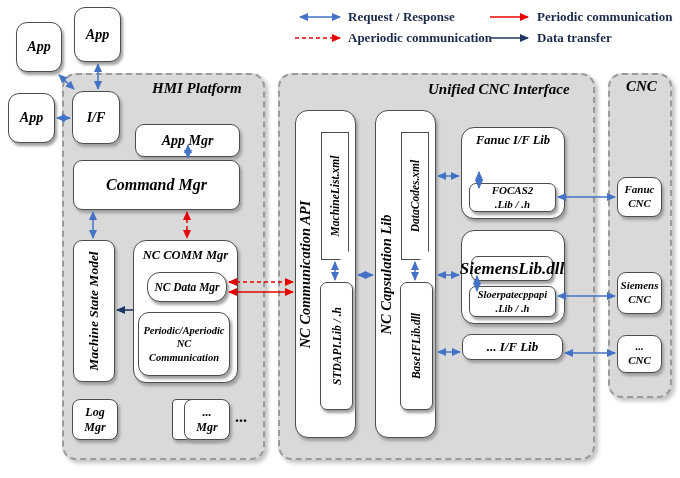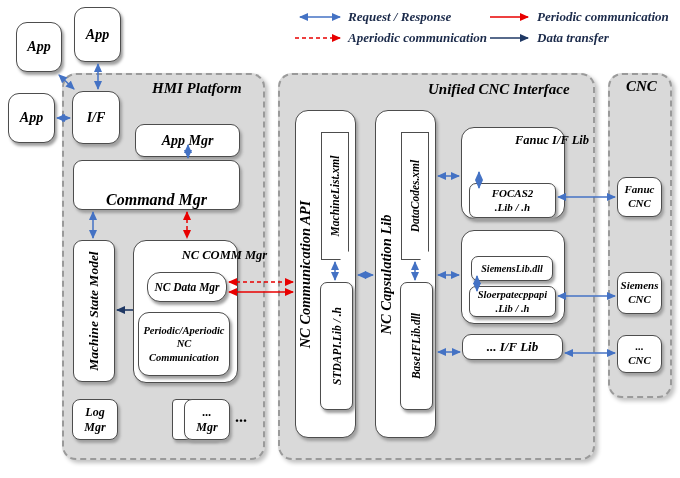--- a/index.html
+++ b/index.html
@@ -17,33 +17,33 @@
   }
   .box {
     position:absolute; background:#fff;
     border:1.6px solid #4d4d4d; border-radius:9px;
     box-shadow:2px 3px 3px #9f9f9f;
     display:flex; align-items:center; justify-content:center;
     font-weight:bold; font-style:italic; color:#000;
     text-align:center; z-index:3;
   }
   .group { z-index:2; border-radius:13px; align-items:flex-start; }
-  .group-title { position:absolute; width:100%; text-align:center; font-weight:bold; font-style:italic; z-index:3;margin-left:39px; }
+  .group-title { position:absolute; width:100%; text-align:center; font-weight:bold; font-style:italic; z-index:3; }
   .tall { z-index:2; border-radius:13px; }
   .vwrap { position:absolute; display:flex; align-items:center; justify-content:center; z-index:4; }
   .vtext { transform:rotate(-90deg); white-space:nowrap; font-weight:bold; font-style:italic; color:#000; }
   .file {
     position:absolute; background:#fff; border:1.4px solid #4d4d4d;
     clip-path:polygon(0 0, 100% 0, 100% calc(100% - 9px), calc(100% - 9px) 100%, 0 100%);
     display:flex; align-items:center; justify-content:center; z-index:4;
     box-shadow:2px 2px 2px #a8a8a8;
   }
   .pre { white-space:pre-line; line-height:1.25; }
   .legend-label {
-    position:absolute; font-weight:bold; font-style:italic;
+    position:absolute; font-weight:bold; 
     font-size:13px; color:#1b2a4a; z-index:3; white-space:nowrap;
   }
   .ellipsis { position:absolute; font-weight:bold; font-size:16px; color:#000; z-index:3; }
   #arrows { position:absolute; left:0; top:0; width:680px; height:478px; z-index:10; pointer-events:none; }
   .l-blue { stroke:#4472c4; stroke-width:1.5; fill:none; }
   .l-red  { stroke:#e80000; stroke-width:1.5; fill:none; }
   .l-red-d{ stroke:#e80000; stroke-width:1.5; fill:none; stroke-dasharray:4 3; }
   .l-navy { stroke:#1f3864; stroke-width:1.6; fill:none; }
 </style>
 </head>
@@ -73,21 +73,21 @@
   <div class="box" style="left:8px; top:93px; width:47px; height:50px; font-size:14px; border-radius:11px;">
       <span>App</span>
     </div>
 
   <div class="box" style="left:72px; top:91px; width:48px; height:53px; font-size:14px; border-radius:11px;font-family:Liberation Serif, serif;">
       <span>I/F</span>
     </div>
   <div class="box" style="left:135px; top:124px; width:105px; height:33px; font-size:14px;">
       <span>App Mgr</span>
     </div>
-  <div class="box" style="left:73px; top:160px; width:167px; height:50px; font-size:16px;align-items:flex-end;">
+  <div class="box" style="left:73px; top:160px; width:167px; height:50px; font-size:16px;">
       <span>Command Mgr</span>
     </div>
 
   <div class="box" style="left:73px; top:240px; width:42px; height:142px;"></div>
   <div class="vwrap" style="left:73px; top:240px; width:42px; height:142px;">
     <span class="vtext" style="font-size:13.5px;">Machine State Model</span>
   </div>
 
   <div class="box group" style="left:133px; top:240px; width:105px; height:143px;"></div>
   <div class="group-title" style="left:133px; top:248px; width:105px; font-size:12.5px;">NC COMM Mgr</div>
@@ -131,27 +131,27 @@
   </div>
   <div class="file" style="left:401px; top:132px; width:28px; height:128px;">
     <span class="vtext" style="font-size:11.5px;">DataCodes.xml</span>
   </div>
   <div class="box" style="left:400px; top:282px; width:33px; height:128px; border-radius:7px;">
     <span class="vtext" style="font-size:11.5px;">BaseIFLib.dll</span>
   </div>
 
   <div class="box group" style="left:461px; top:127px; width:104px; height:92px;"></div>
   <div class="group-title" style="left:461px; top:133px; width:104px; font-size:12.5px;">Fanuc I/F Lib</div>
-  <div class="box" style="left:469px; top:183px; width:87px; height:35px; font-size:11px; border-radius:7px;">
+  <div class="box" style="left:469px; top:183px; width:87px; height:29px; font-size:11px; border-radius:7px;">
       <span class="pre">FOCAS2
 .Lib / .h</span>
     </div>
 
   <div class="box group" style="left:461px; top:230px; width:104px; height:94px;"></div>
-  <div class="box" style="left:471px; top:256px; width:82px; height:25px; font-size:10px; border-radius:7px;">
+  <div class="box" style="left:471px; top:256px; width:82px; height:25px; font-size:17px; border-radius:7px;">
       <span>SiemensLib.dll</span>
     </div>
   <div class="box" style="left:469px; top:286px; width:87px; height:31px; font-size:10.5px; border-radius:7px;">
       <span class="pre">Sloerpatecppapi
 .Lib  / .h</span>
     </div>
 
   <div class="box" style="left:462px; top:334px; width:101px; height:26px; font-size:13px;">
       <span>... I/F Lib</span>
     </div>

